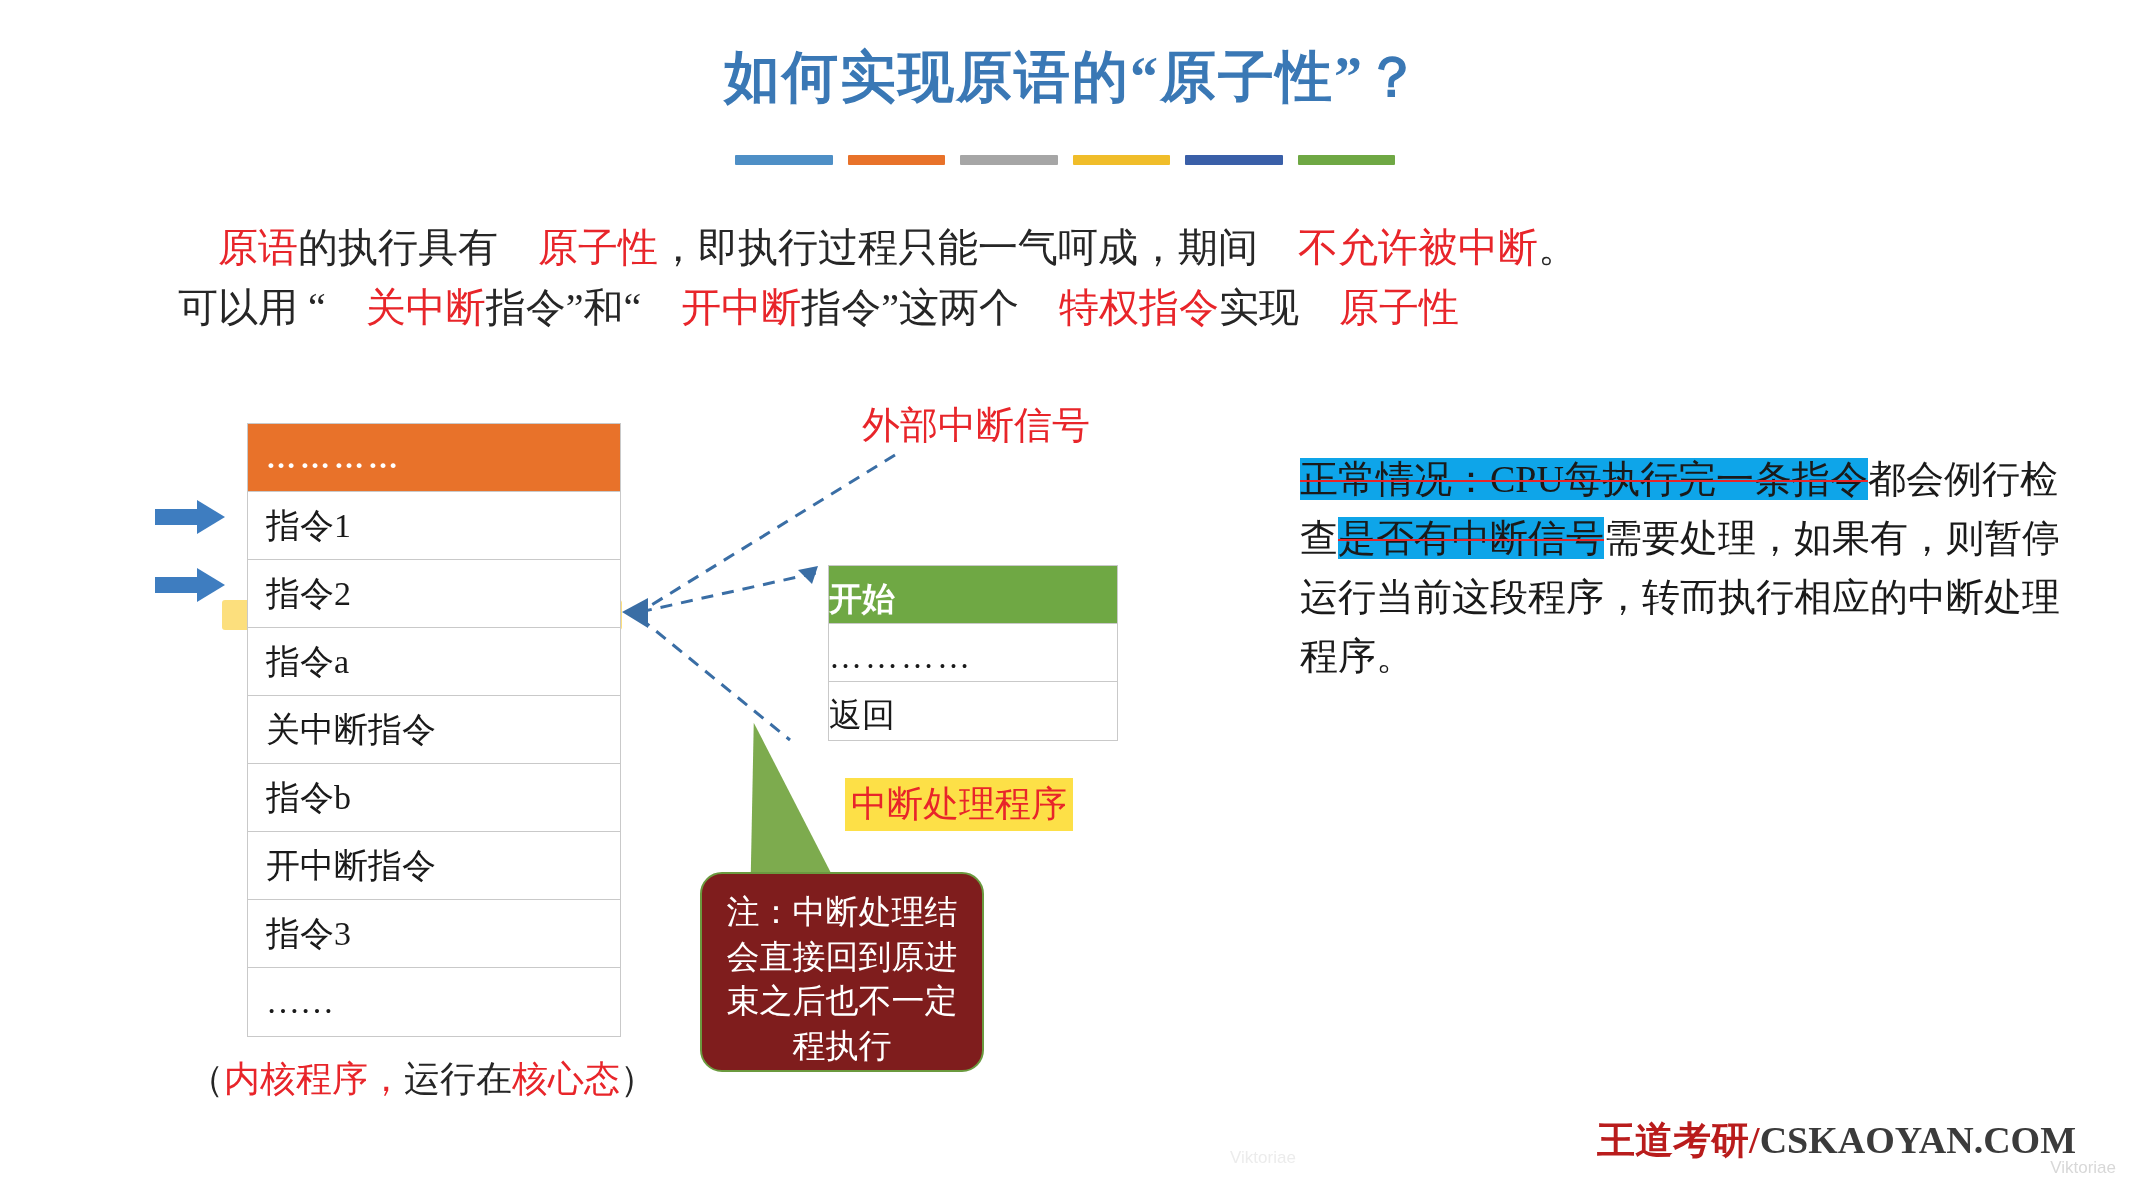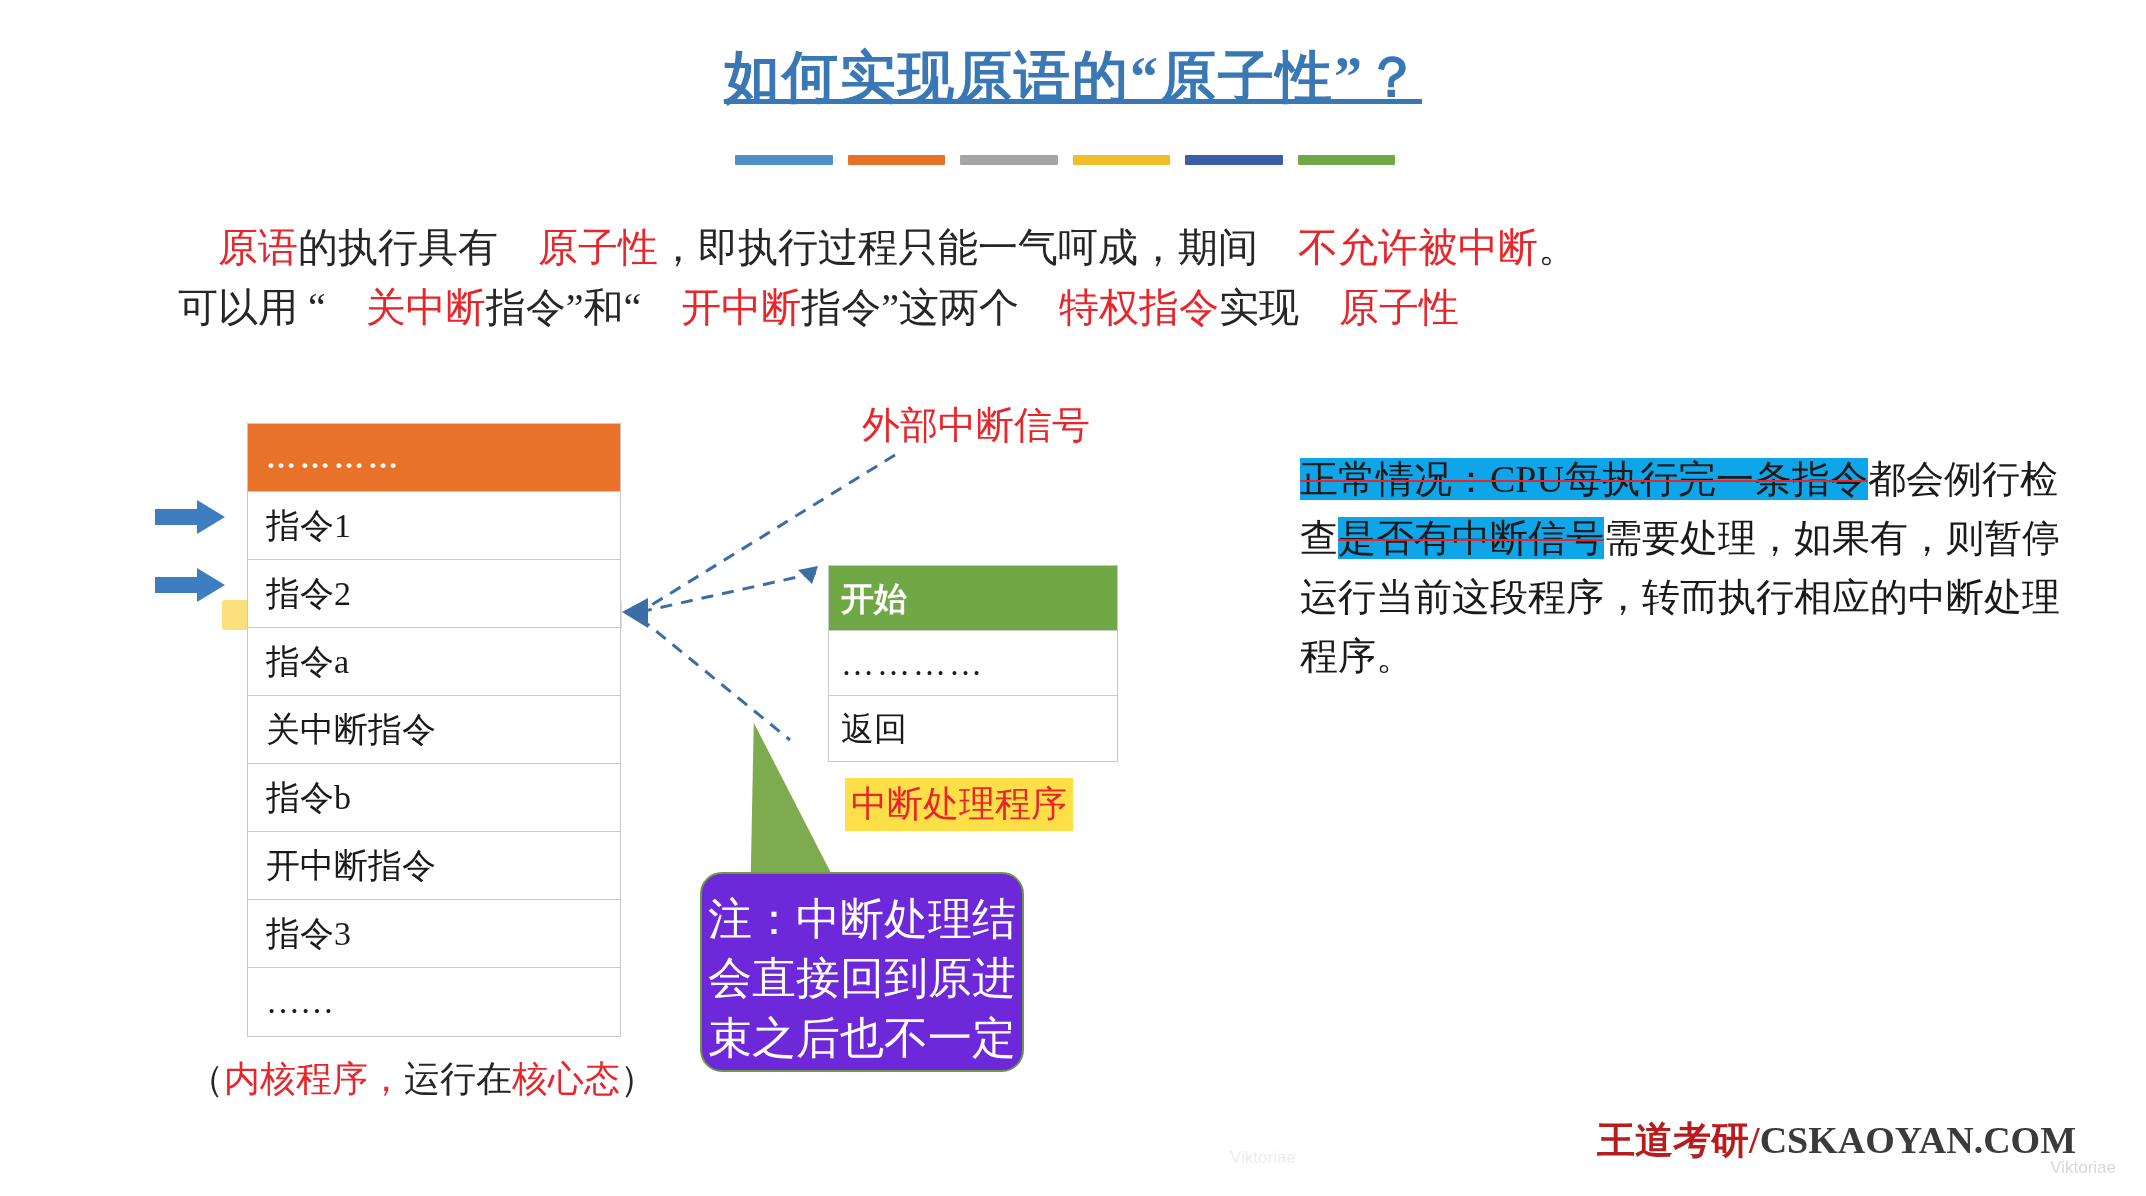--- a/index.html
+++ b/index.html
@@ -19,21 +19,20 @@
   #slide-title {
     position: absolute;
     top: 40px;
     left: 0;
     width: 2146px;
     text-align: center;
     font-size: 56px;
     font-weight: bold;
     color: #3a78b5;
     letter-spacing: 2px;
-    text-decoration: underline;
   }
 
   
   #divider {
     position: absolute;
     top: 155px;
     left: 735px;
     width: 660px;
     height: 12px;
     display: flex;
@@ -146,23 +145,23 @@
   
   #handler-table {
     position: absolute;
     left: 828px;
     top: 565px;
     width: 290px;
     border: 1px solid #c9c9c9;
     box-sizing: border-box;
   }
   #handler-table .row {
-    height: 65px;
+    height: 58px;
     line-height: 66px;
-    padding-left: 12px;
+    padding-left: 0;
     font-size: 33px;
     color: #1a1a1a;
     border-bottom: 1px solid #c9c9c9;
     box-sizing: border-box;
     background: #ffffff;
   }
   #handler-table .row:last-child { border-bottom: none; }
   #handler-table .row.header {
     background: #6fa844;
     color: #ffffff;
@@ -180,27 +179,27 @@
     background: #fde047;
     padding: 2px 6px;
     white-space: nowrap;
   }
 
   
   #callout {
     position: absolute;
     left: 700px;
     top: 872px;
-    width: 324px;
+    width: 284px;
     height: 200px;
-    background: #6d28d9;
+    background: #7f1d1d;
     border: 2px solid #6b9a3f;
     border-radius: 22px;
     color: #ffffff;
-    font-size: 44px;
+    font-size: 33px;
     line-height: 1.35;
     text-align: center;
     padding-top: 16px;
     box-sizing: border-box;
   }
   #callout-tail {
     position: absolute;
     left: 742px;
     top: 720px;
     width: 0; height: 0;

